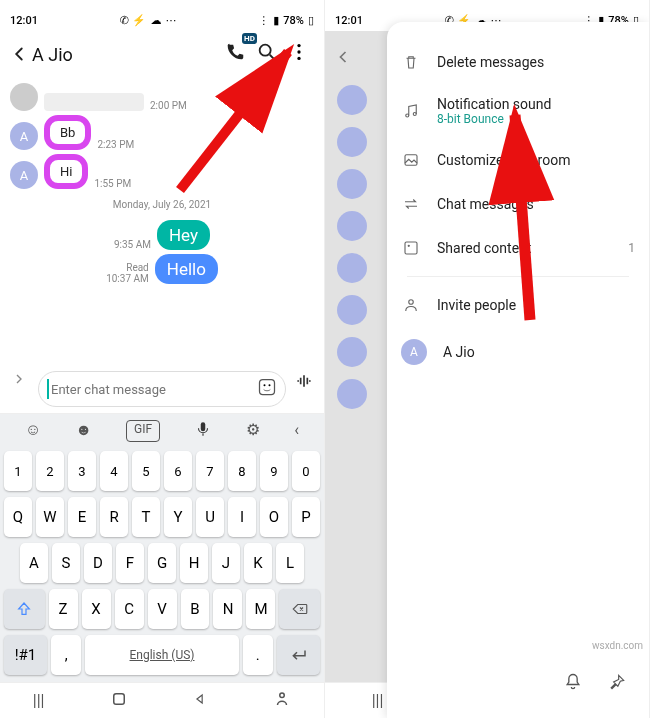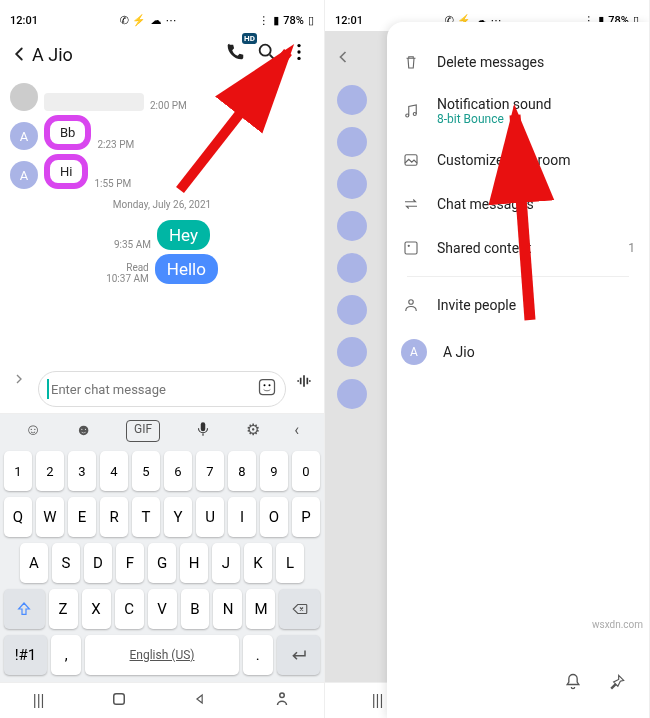--- a/index.html
+++ b/index.html
@@ -44,21 +44,21 @@
   .menu-sheet { position:absolute; top:22px; right:0; width:262px; bottom:0; background:#fff; border-radius:16px 0 0 0; box-shadow:-2px 0 8px rgba(0,0,0,.1); padding:18px 0 8px 0; display:flex; flex-direction:column; }
   .menu-item { display:flex; align-items:center; gap:16px; padding:12px 14px; font-size:14px; color:#222; }
   .menu-item .mi-icon { width:20px; height:20px; color:#666; display:flex; align-items:center; justify-content:center; }
   .menu-item .sub { font-size:12px; color:#1a9c8e; }
   .menu-item .trail { margin-left:auto; font-size:12px; color:#888; }
   .toggle { width:34px; height:18px; background:#3b82f6; border-radius:10px; position:relative; }
   .toggle::after { content:""; position:absolute; right:2px; top:2px; width:14px; height:14px; background:#fff; border-radius:50%; }
   .menu-sep { height:1px; background:#eee; margin:6px 20px; }
   .menu-bottom { margin-top:auto; display:flex; justify-content:flex-end; gap:24px; padding:14px 22px; color:#555; }
   .arrow-red { position:absolute; pointer-events:none; }
-  .watermark { position:absolute; bottom:88px; right:6px; font-size:10px; color:#aaa; }
+  .watermark { position:absolute; bottom:67px; right:6px; font-size:10px; color:#aaa; }
 </style>
 </head>
 <body>
 
 <div class="phone">
   <div class="statusbar">
     <span>12:01</span>
     <span class="status-icons">
       <span>✆</span>
         <span>⚡</span>

